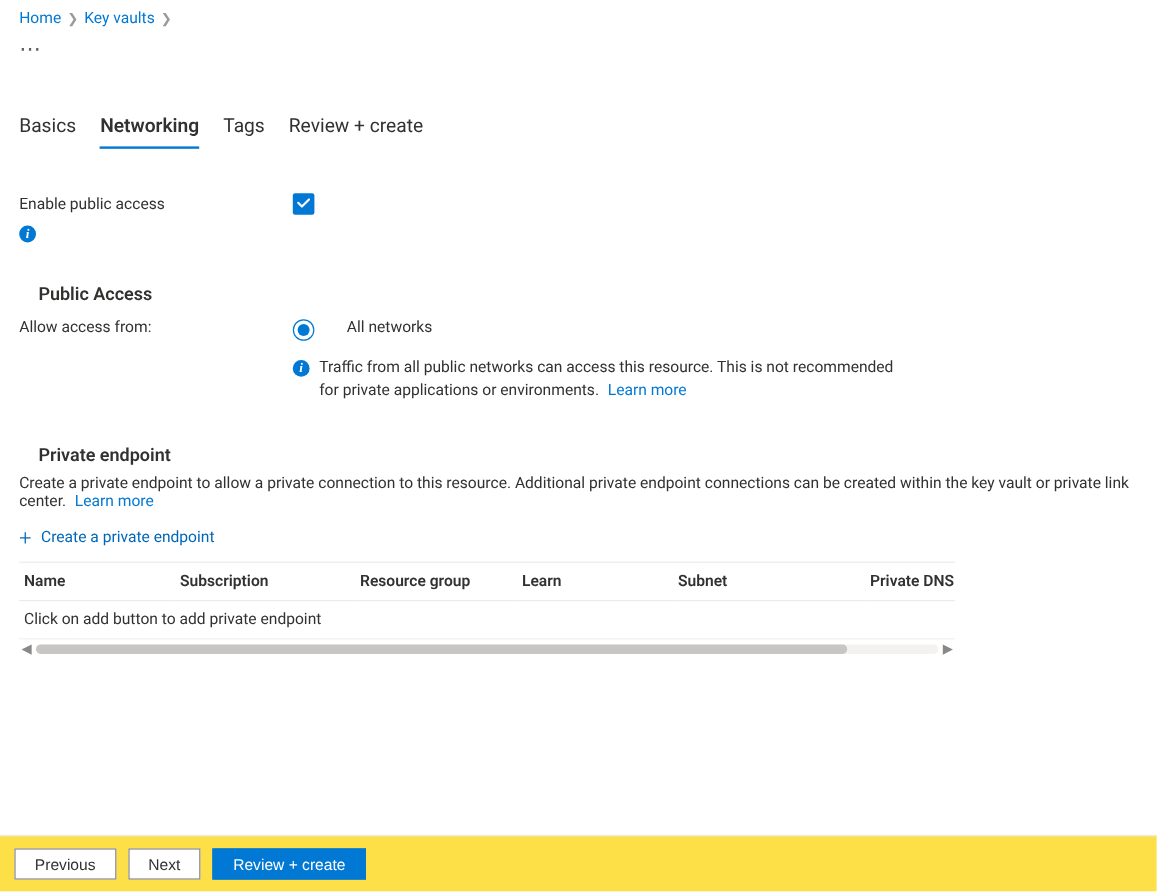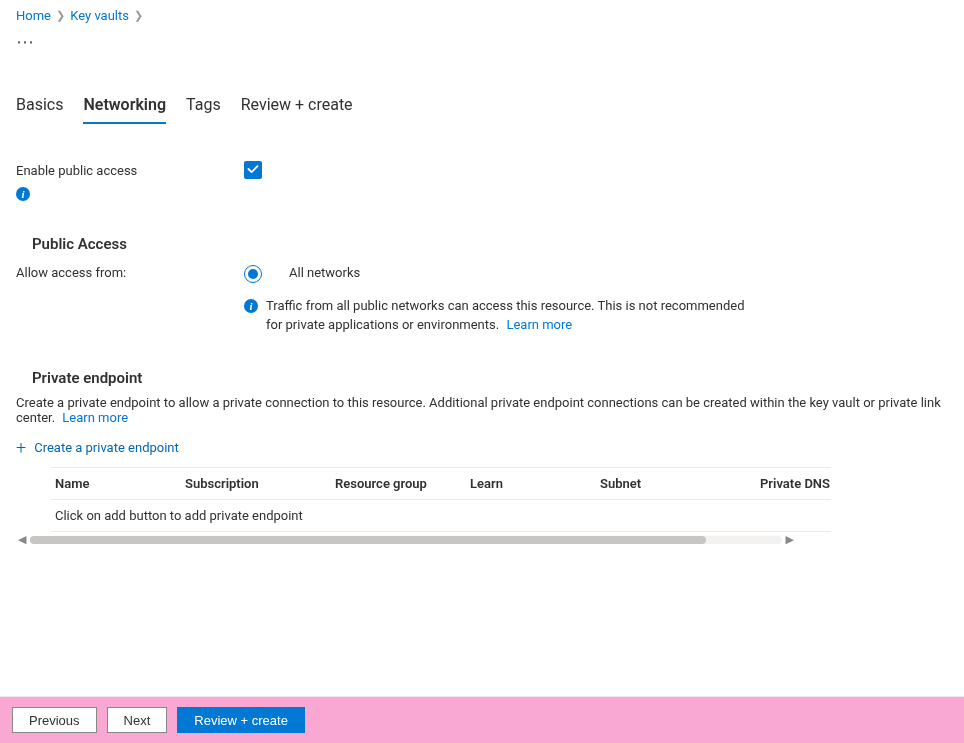--- a/index.html
+++ b/index.html
@@ -157,21 +157,20 @@
     cursor:pointer;
     margin: 14px 0 10px 0;
   }
   .plus-icon { font-size:18px; font-weight:300; line-height:1; }
 
   
   .tablewrap {
     width: 780px;
     border-top: 1px solid var(--border);
     overflow: hidden;
-    margin-left: 35px;
   }
   table {
     width: 840px;
     border-collapse: collapse;
     table-layout: fixed;
   }
   th {
     text-align:left;
     font-weight:600;
     font-size:13px;
@@ -204,21 +203,21 @@
     background:#c8c6c4; border-radius:4px;
   }
 
   
   .footer {
     position:absolute;
     left:0; right:0; bottom:0;
     border-top: 1px solid var(--border);
     padding: 10px 12px;
     display:flex; gap:10px;
-    background:#f9a8d4;
+    background:#fde047;
   }
   .btn {
     height: 26px;
     padding: 0 16px;
     font-size: 13px;
     border: 1px solid #8a8886;
     background:#fff;
     color:#323130;
     cursor:pointer;
     display:inline-flex; align-items:center; justify-content:center;

